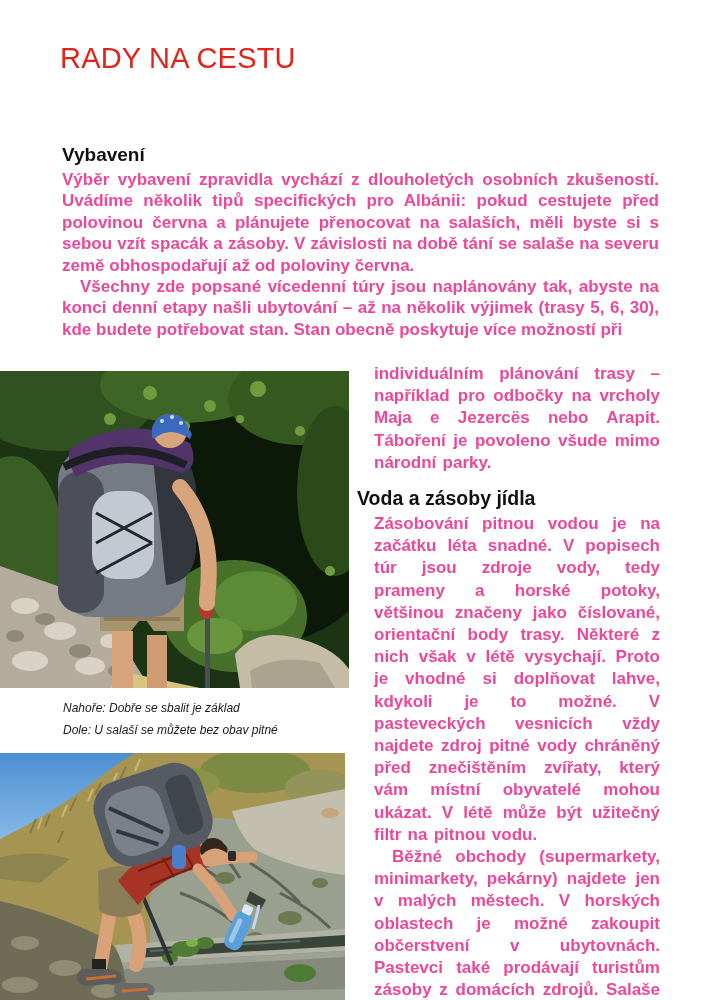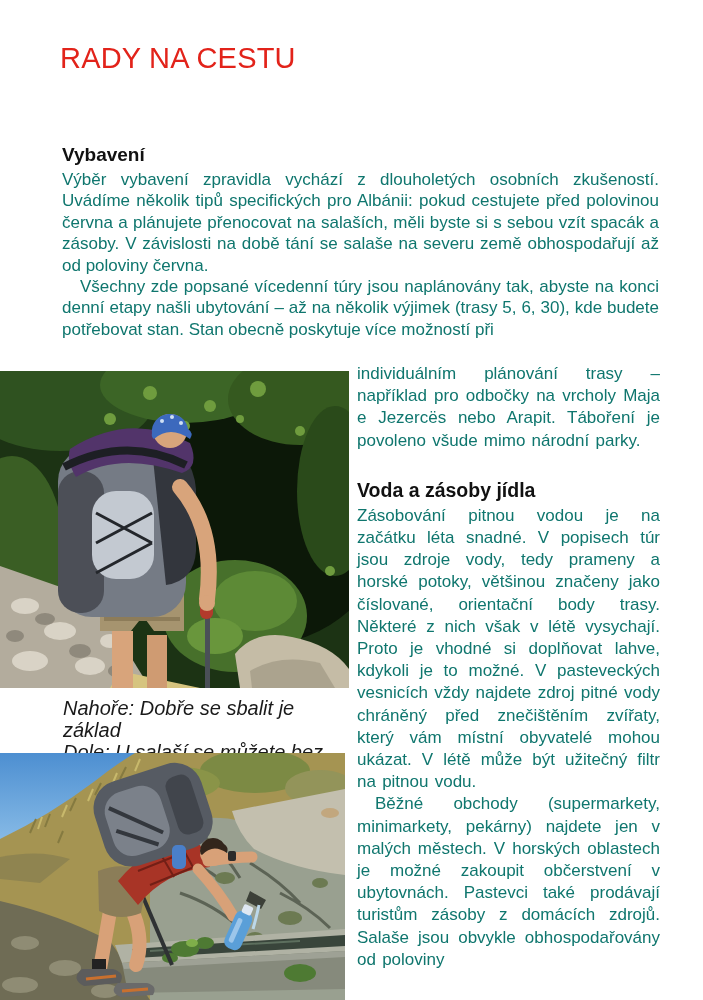--- a/index.html
+++ b/index.html
@@ -10,34 +10,34 @@
   .title{
     position:absolute;left:60px;top:42px;margin:0;
     font-size:29px;font-weight:normal;letter-spacing:.2px;
     color:var(--accent,#e2231a);
   }
   .flow-top{position:absolute;left:62px;top:104px;width:597px;margin-top:40px;}
   .section-heading{
     font-size:19px;font-weight:bold;color:#111;margin:0 0 3px 0;line-height:22px;
   }
   .para{
-    font-size:17px;line-height:21.4px;text-align:justify;margin:0;color:#0f766e;
-    hyphens:auto;-webkit-hyphens:auto;
+    font-size:17px;line-height:21.4px;text-align:justify;margin:0;color:#ec4899;
+    hyphens:auto;font-weight:bold;-webkit-hyphens:auto;
   }
   .indent{text-indent:18px;}
   .right-col{position:absolute;left:357px;top:363px;width:303px;}
-  .right-col .para{line-height:22.2px;word-spacing:1.5px;}
-  .right-col .section-heading{margin:27px 0 4px 0;font-size:19.5px;}
+  .right-col .para{line-height:22.2px;word-spacing:1.5px;margin-left:17px;}
+  .right-col .section-heading{margin:13px 0 4px 0;font-size:19.5px;}
   .photo{position:absolute;overflow:hidden;background:#203617;}
   .photo svg{display:block;}
   .photo-top{left:0;top:371px;width:349px;height:317px;}
   .photo-bottom{left:0;top:753px;width:345px;height:247px;background:#8e9377;}
   .caption{
     position:absolute;left:63px;top:697px;width:290px;
-    font-style:italic;font-size:20px;line-height:22px;color:#1a1a1a;
+    font-style:italic;font-size:12px;line-height:22px;color:#1a1a1a;
   }
   figure{margin:0;padding:0;}
 </style>
 </head>
 <body>
 
 <div class="page">
 
   <h1 class="title">RADY NA CESTU</h1>
 

